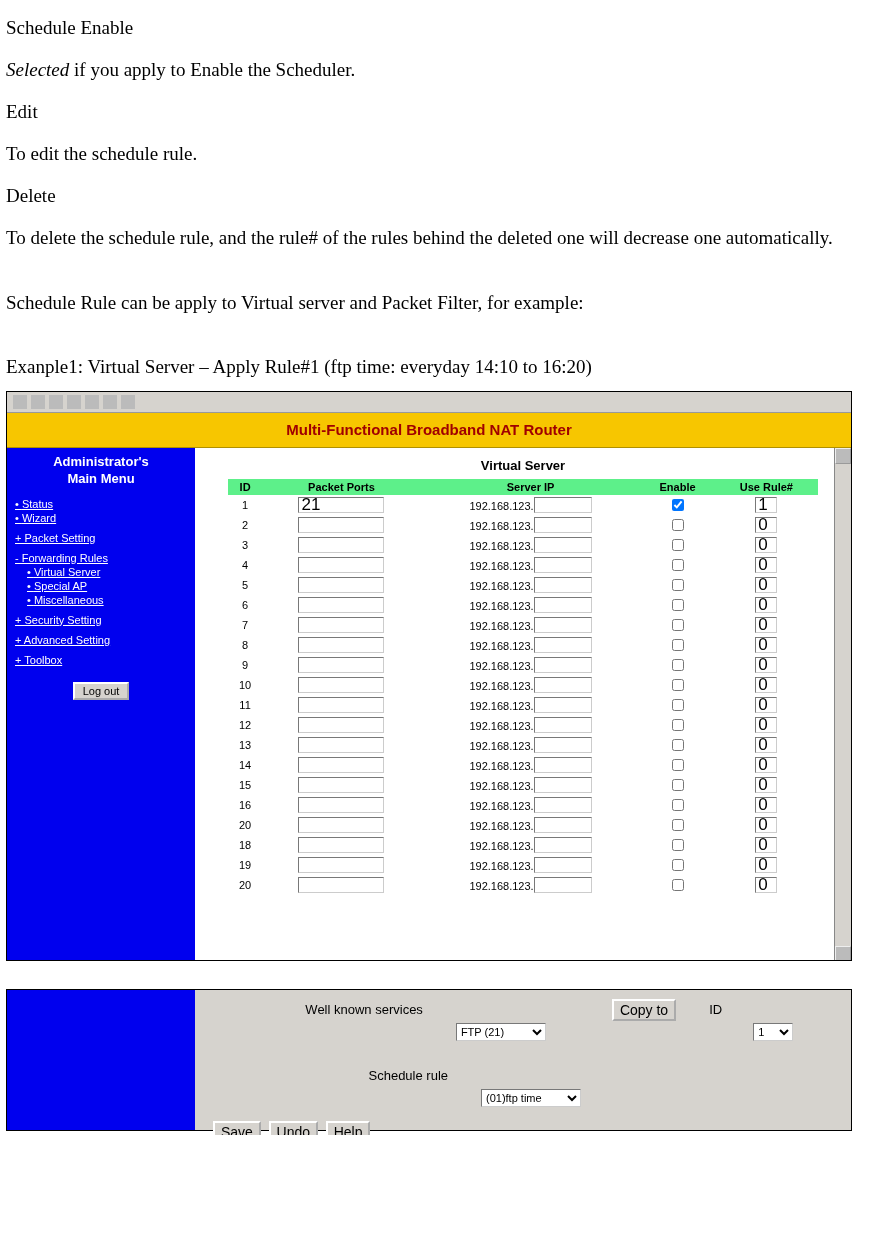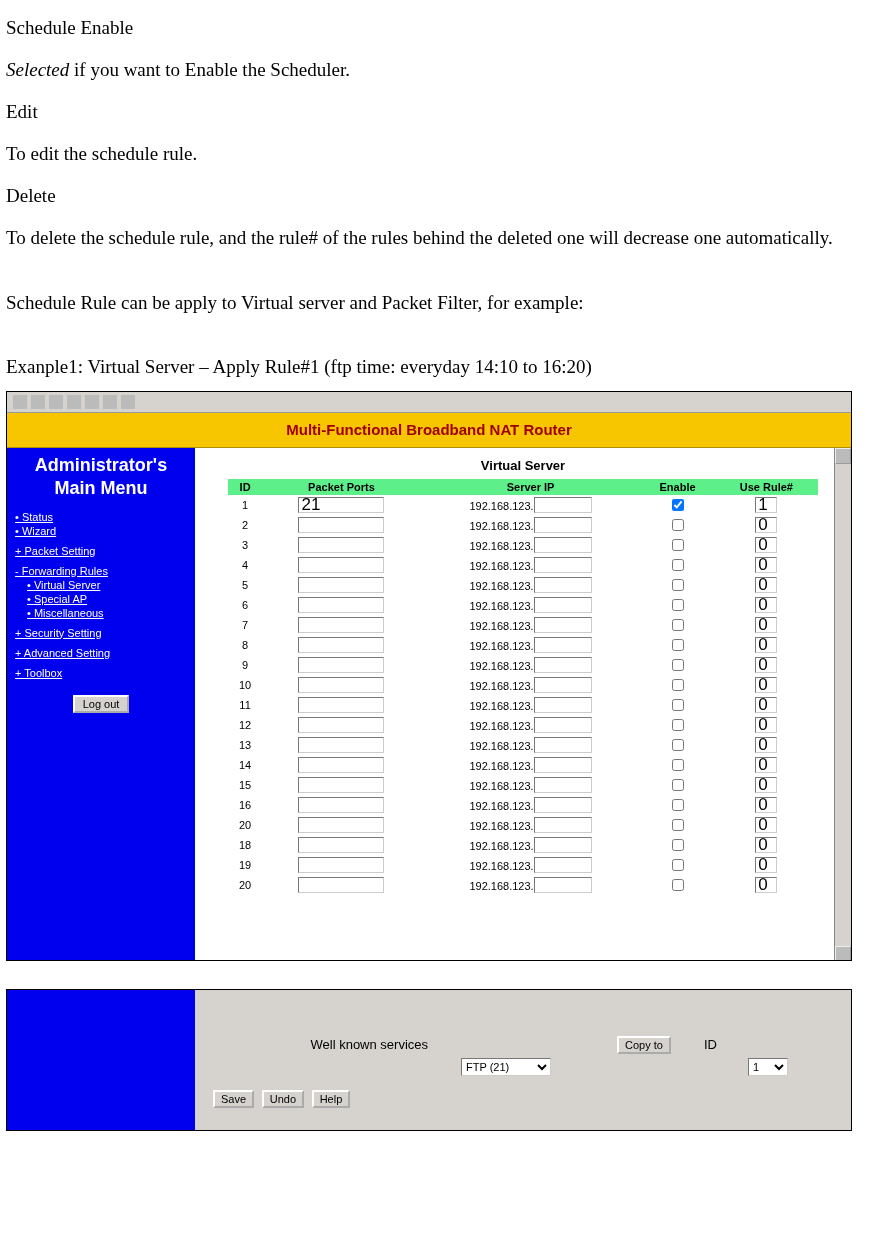--- a/index.html
+++ b/index.html
@@ -56,21 +56,21 @@
     width: 188px;
     background: #0000ee;
     color: #fff;
     font-size: 11px;
     padding: 6px 4px;
     box-sizing: border-box;
   }
   .sidebar .admin-title {
     text-align: center;
     font-weight: bold;
-    font-size: 18px;
+    font-size: 13px;
     margin-bottom: 10px;
     line-height: 1.3;
   }
   .sidebar a {
     color: #fff;
     text-decoration: underline;
     display: block;
     margin: 2px 0;
   }
   .sidebar .group { margin: 8px 4px; }
@@ -177,37 +177,37 @@
   .sel {
     font-family: sans-serif;
     font-size: 11px;
     border: 1px inset #ccc;
     background: #fff;
     height: 18px;
     margin-top: 44px;
   }
   .btn-sm {
     font-family: sans-serif;
-    font-size: 11px;
+    font-size: 14px;
     background: #d6d3ce;
     border: 2px outset #fff;
     padding: 1px 6px;
     margin: 0 2px;
   }
   .btn-row {
     margin-top: 12px;
     padding-left: 16px;
   }
 </style>
 </head>
 <body>
 
 <p class="doc-text bold">Schedule Enable</p>
 <p class="doc-text">
-  <span class="italic">Selected</span><span> if you want to Enable the Scheduler.</span>
+  <span class="italic">Selected</span><span> if you apply to Enable the Scheduler.</span>
 </p>
 <p class="doc-text bold">Edit</p>
 <p class="doc-text">To edit the schedule rule.</p>
 <p class="doc-text bold">Delete</p>
 <p class="doc-text">To delete the schedule rule, and the rule# of the rules behind the deleted one will decrease one automatically.</p>
 
 <p class="doc-text" style="margin-top:28px;">Schedule Rule can be apply to Virtual server and Packet Filter, for example:</p>
 
 <p class="doc-text" style="margin-top:28px;">
   <span>Exanple1: </span><span class="bold">Virtual Server</span><span> – Apply Rule#1 (ftp time: everyday 14:10 to 16:20)</span>
@@ -426,19 +426,26 @@
       <select class="sel" style="width:90px;">
         <option>FTP (21)</option>
       </select>
       <span style="width:10px;"></span>
       <button class="btn-sm">Copy to</button>
       <span style="margin:0 4px;">ID</span>
       <select class="sel" style="width:40px;">
         <option>1</option>
       </select>
     </div>
+    <div class="sb2-row">
+      <span class="lbl">Schedule rule</span>
+      <select class="sel" style="width:100px;">
+        <option>(01)ftp time</option>
+      </select>
+      <span style="width:160px;"></span>
+    </div>
     <div class="btn-row">
       <button class="btn-sm">Save</button>
       <button class="btn-sm">Undo</button>
       <button class="btn-sm">Help</button>
     </div>
   </div>
 </div>
 
 </body></html>

